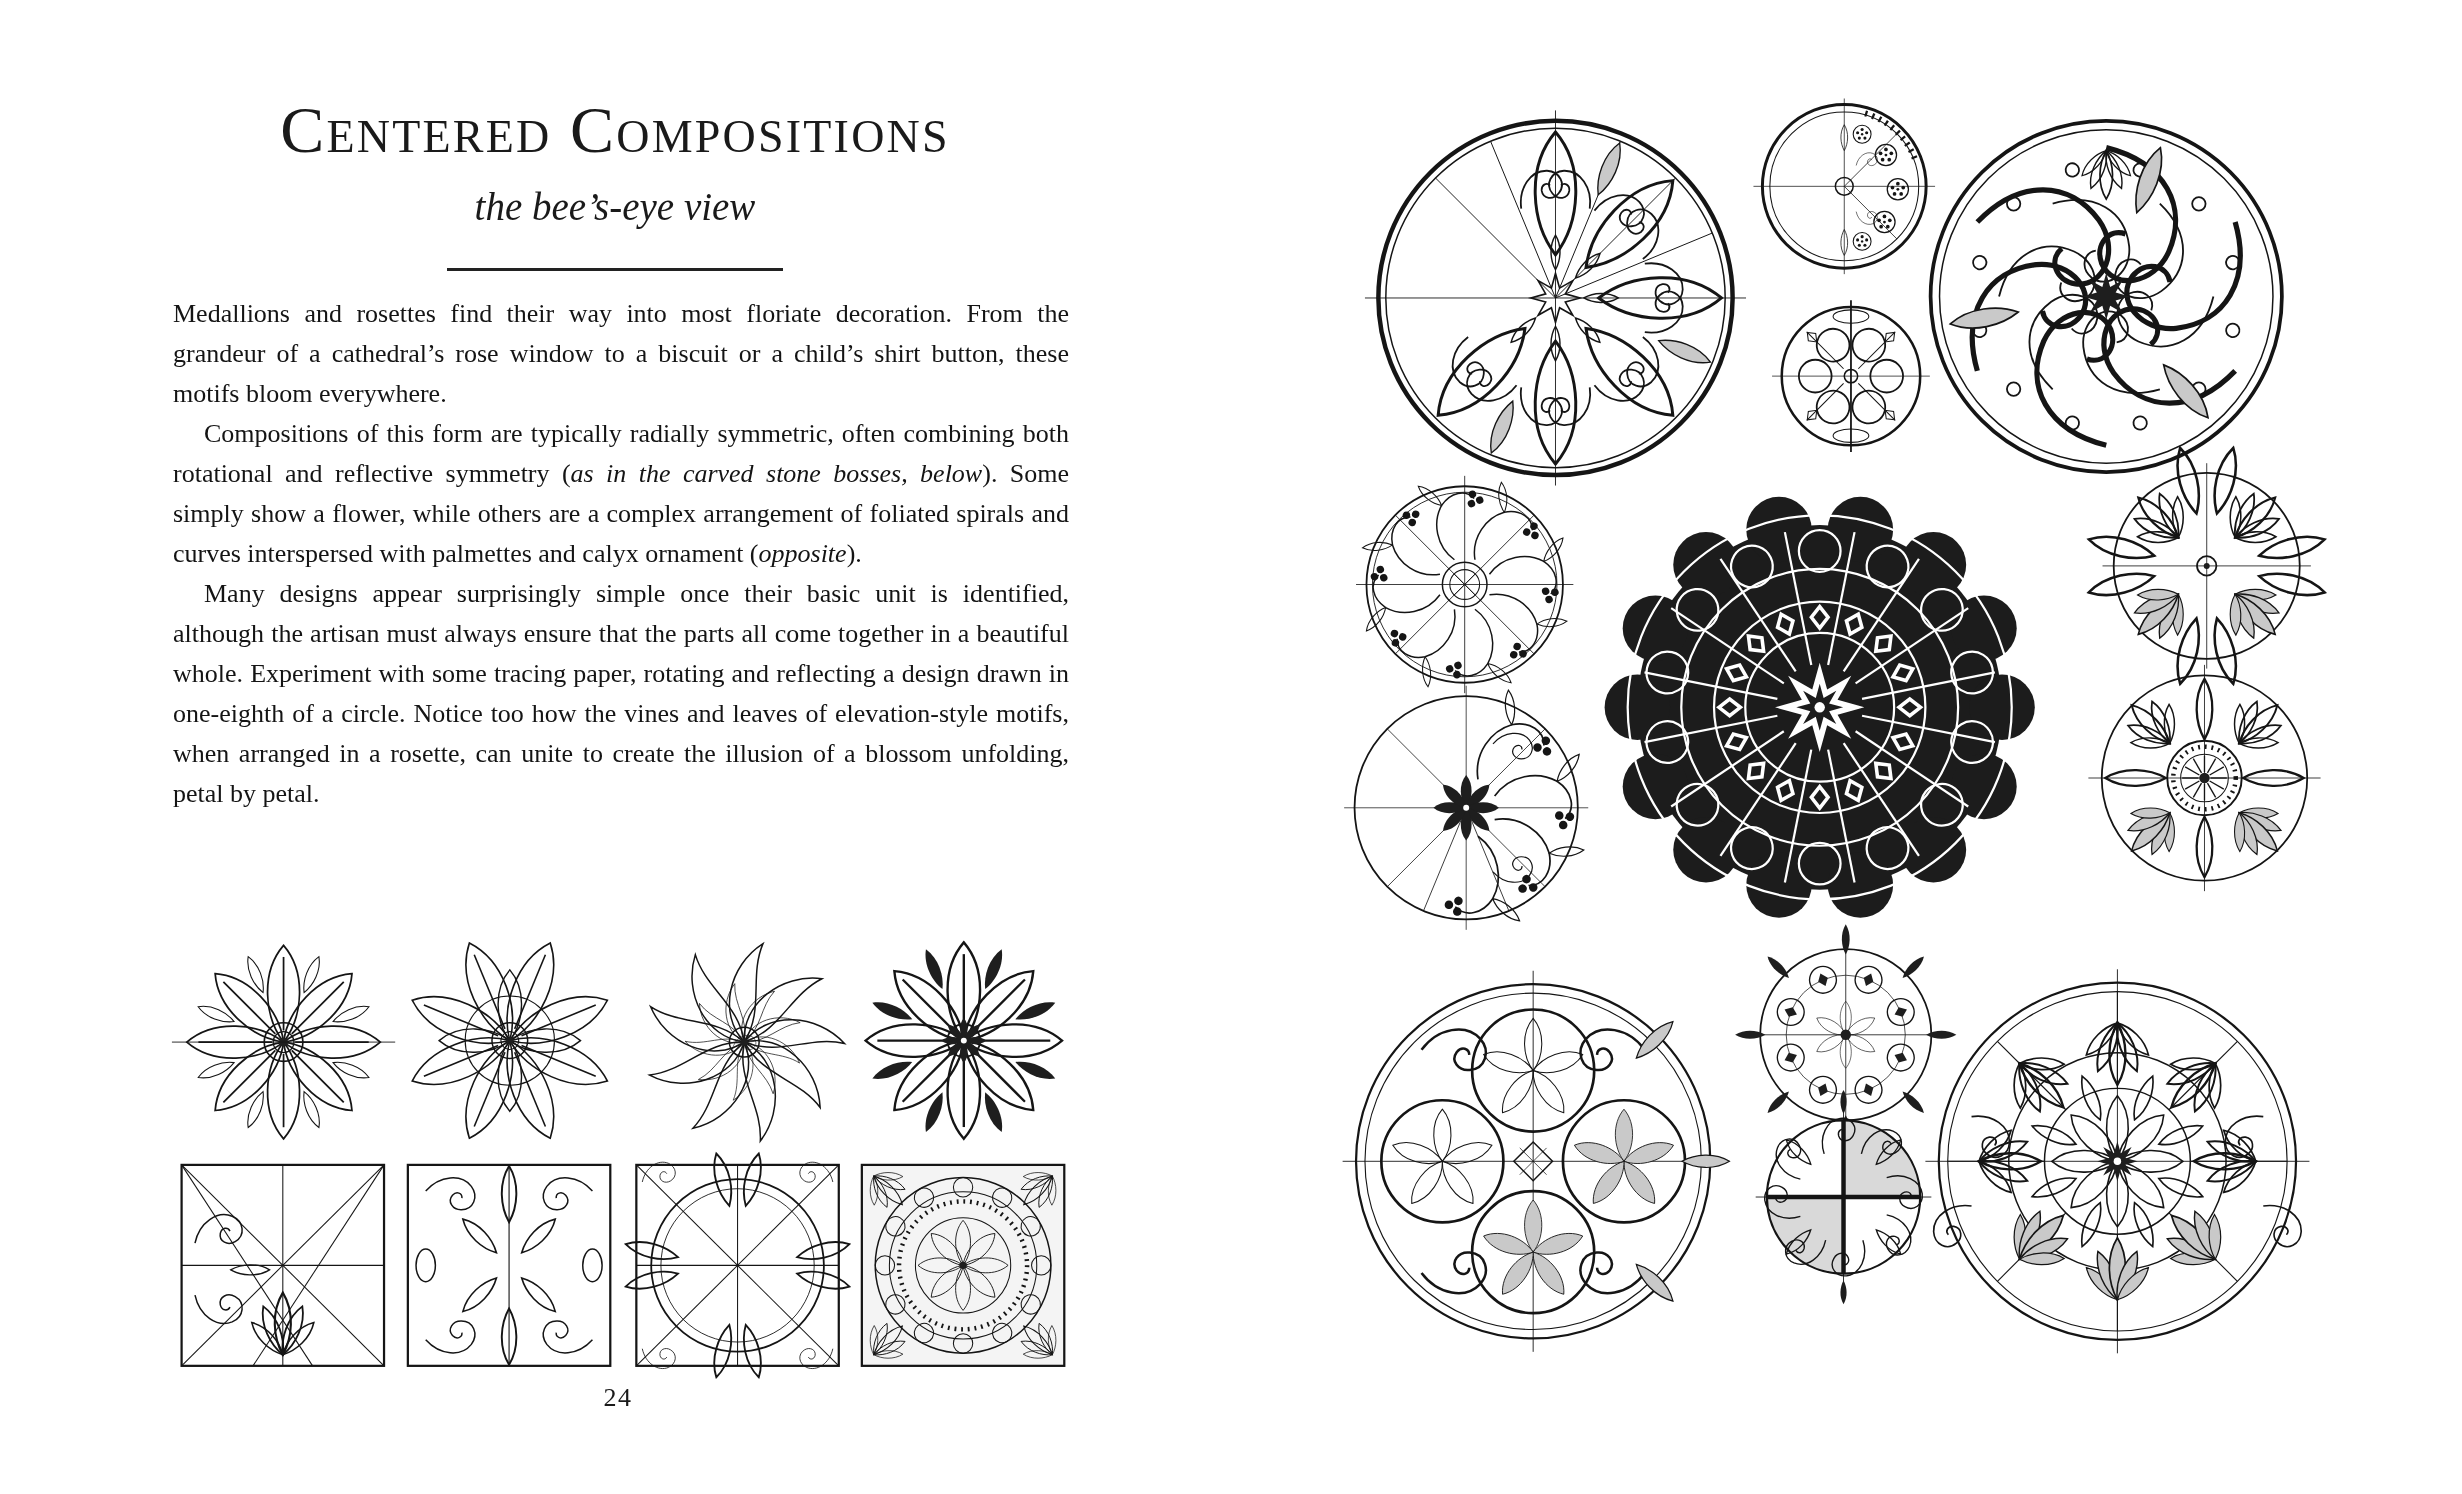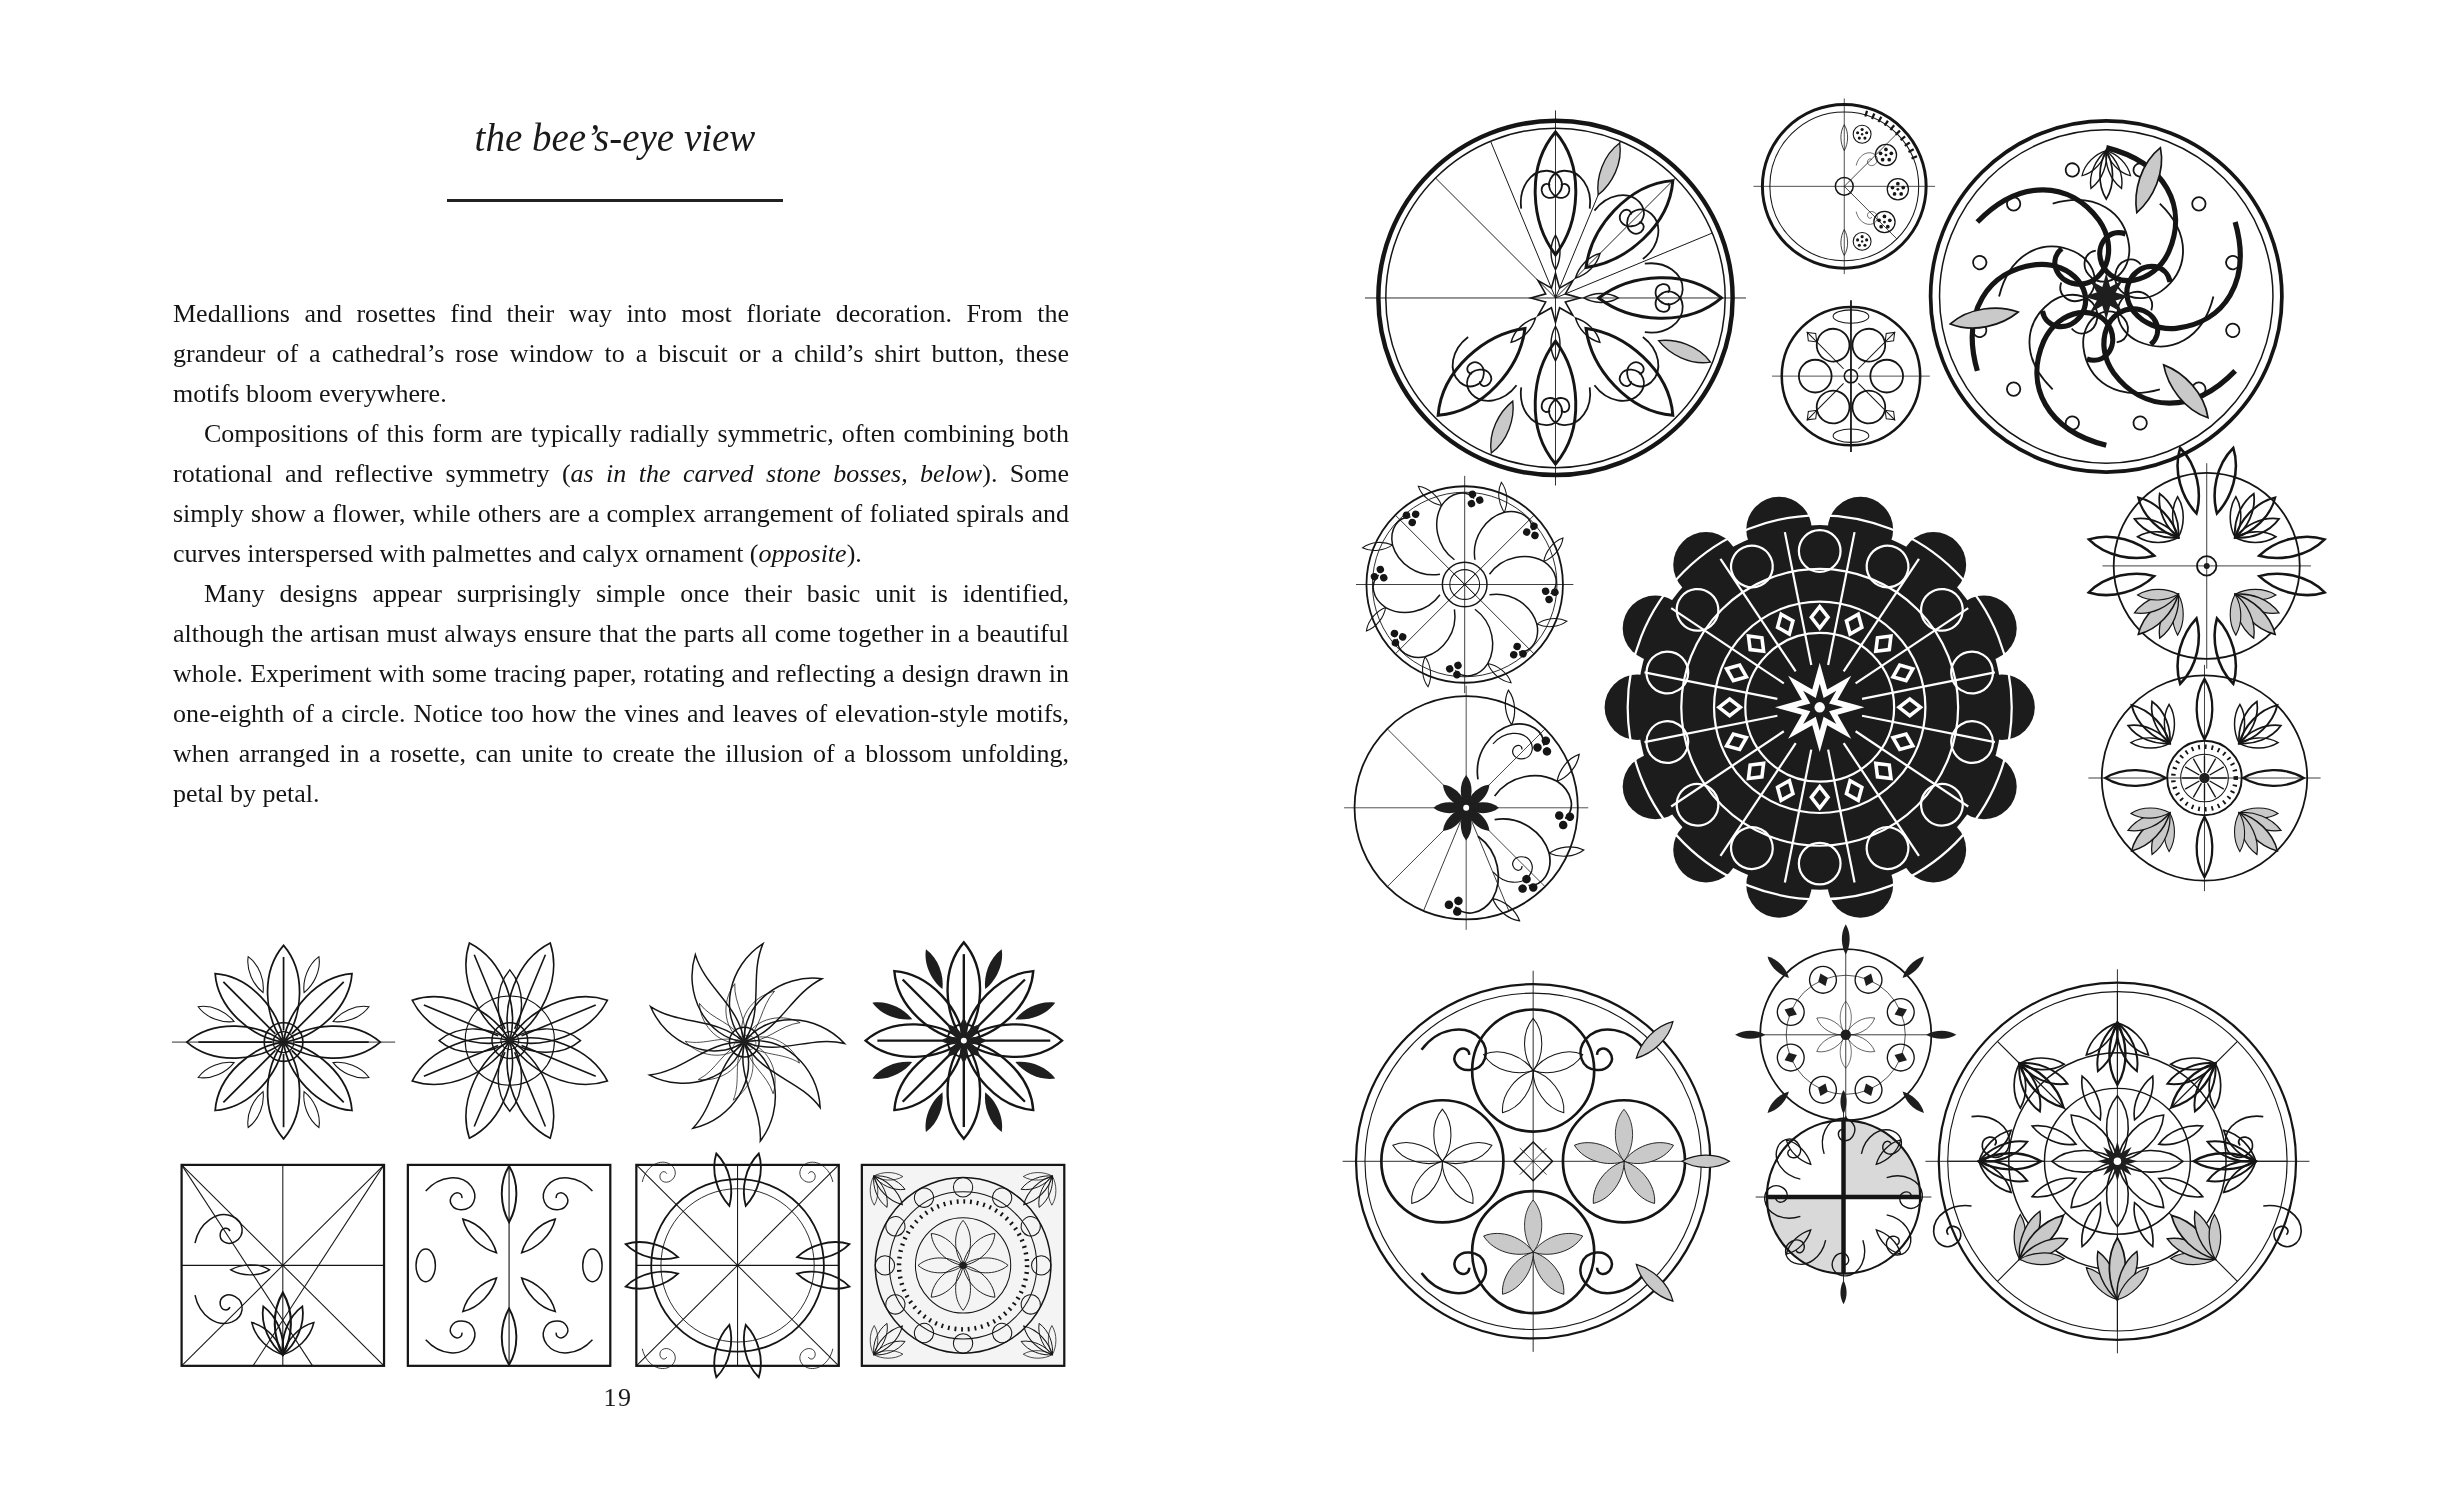--- a/index.html
+++ b/index.html
@@ -31,31 +31,32 @@
   .wt{fill:none;stroke:#ffffff;}
   .wf{fill:#ffffff;stroke:none;}
   .dk{fill:#1c1c1c;stroke:none;}
 </style>
 </head>
 <body>
 
 <div class="page" id="page-left">
 
   <div class="title-block">
+    <div class="chapter-title">Centered Compositions</div>
     <div class="chapter-subtitle">the bee’s-eye view</div>
     <div class="title-rule"></div>
   </div>
 
   <div class="body-text">
     <p><span>Medallions and rosettes find their way into most floriate decoration. From the grandeur of a cathedral’s rose window to a biscuit or a child’s shirt button, these motifs bloom everywhere.</span></p>
     <p class="indent"><span>Compositions of this form are typically radially symmetric, often combining both rotational and reflective symmetry (</span><span class="run-italic">as in the carved stone bosses, below</span><span>). Some simply show a flower, while others are a complex arrangement of foliated spirals and curves interspersed with palmettes and calyx ornament (</span><span class="run-italic">opposite</span><span>).</span></p>
     <p class="indent"><span>Many designs appear surprisingly simple once their basic unit is identified, although the artisan must always ensure that the parts all come together in a beautiful whole. Experiment with some tracing paper, rotating and reflecting a design drawn in one-eighth of a circle. Notice too how the vines and leaves of elevation-style motifs, when arranged in a rosette, can unite to create the illusion of a blossom unfolding, petal by petal.</span></p>
   </div>
 
-  <div class="page-number" id="folio-24">19</div>
+  <div class="page-number" id="folio-24">24</div>
 </div>
 
 <svg width="0" height="0">
   <defs>
     <path id="petal" d="M0 0 C-20 -26 -24 -72 0 -100 C24 -72 20 -26 0 0 Z"></path>
     <g id="petalv">
         <use href="#petal"></use>
         <path d="M0 -12 L0 -88"></path>
       </g>
     <path id="tear" d="M0 0 C-9 -16 -11 -40 0 -58 C11 -40 9 -16 0 0 Z"></path>

